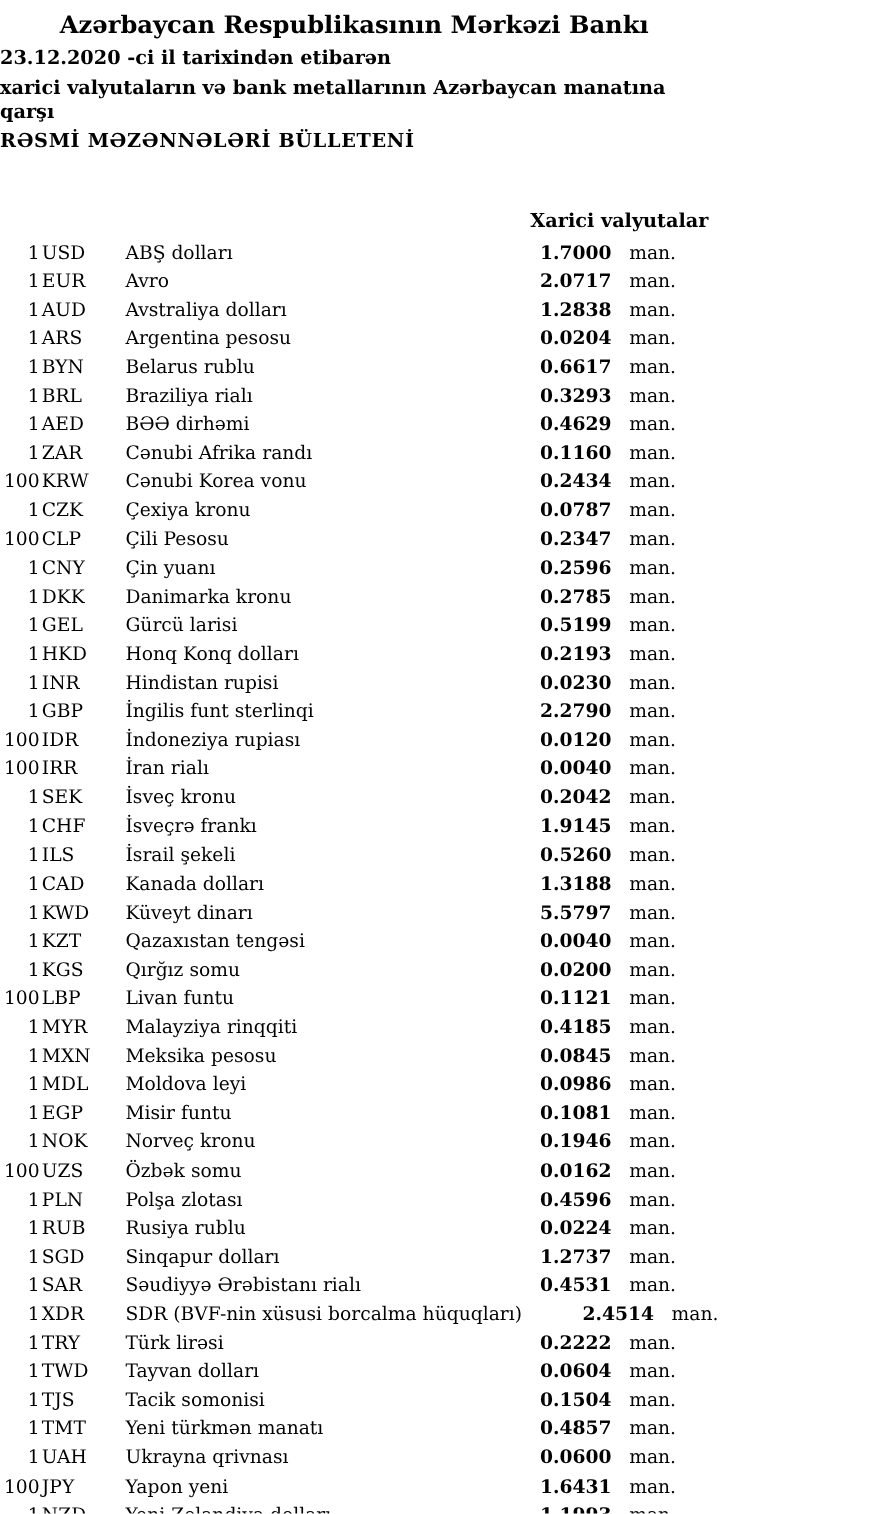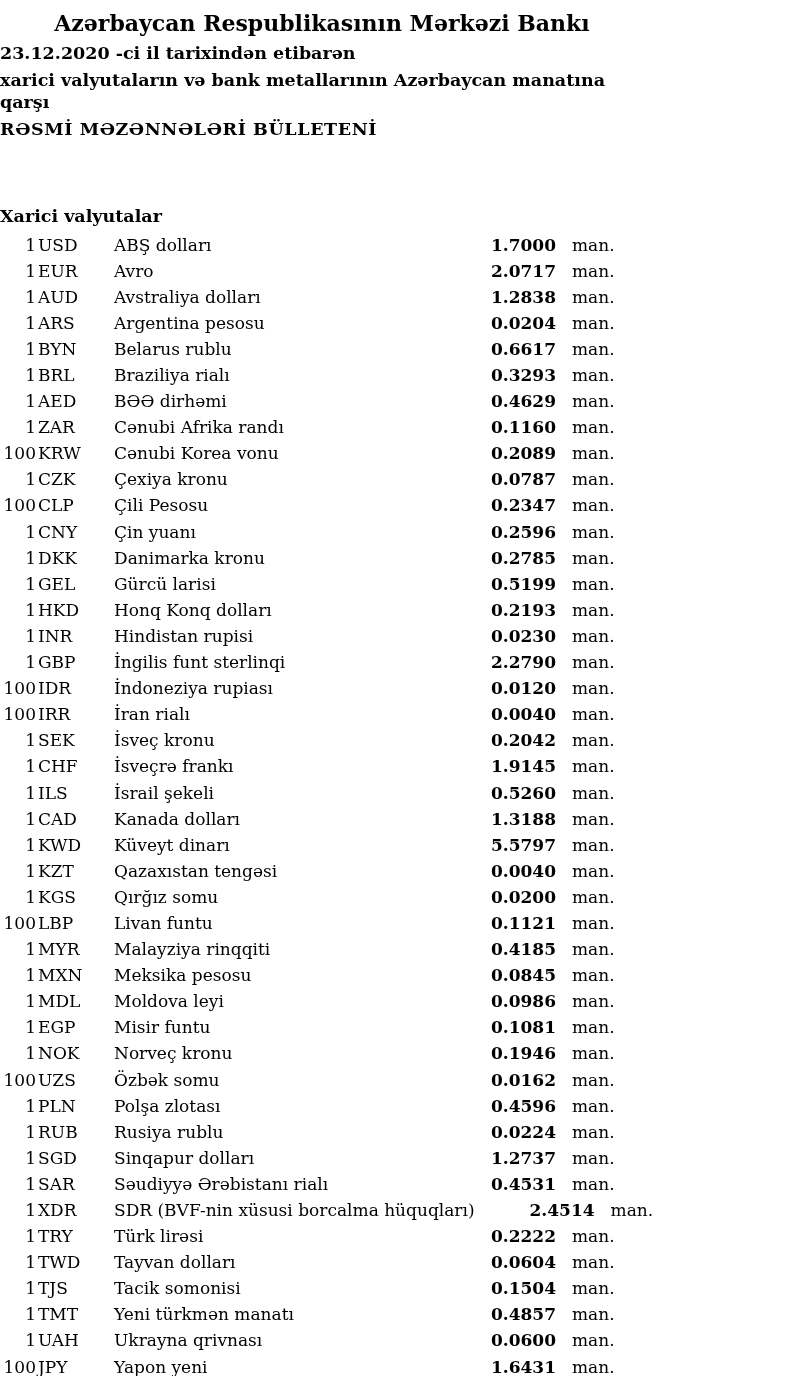--- a/index.html
+++ b/index.html
@@ -29,25 +29,25 @@
   .hline {
     font-weight: bold;
     font-size: 17.5px;
     line-height: 22px;
     margin-top: 5px;
   }
   .bulletin {
     letter-spacing: 0.6px;
   }
   .section-title {
-    text-align: left;
+    text-align: right;
     font-weight: bold;
     font-size: 17.5px;
     line-height: 22px;
-    margin-top: 65px;
+    margin-top: 50px;
   }
   .rates-table {
     margin-top: 5px;
     padding-right: 28px;
   }
   .row {
     display: grid;
     grid-template-columns: 38px 74px 1fr 120px 60px;
     height: 26.1px;
     align-items: center;
@@ -140,21 +140,21 @@
         <div class="cell qty">1</div>
         <div class="cell code">ZAR</div>
         <div class="cell name">Cənubi Afrika randı</div>
         <div class="cell rate">0.1160</div>
         <div class="cell unit">man.</div>
       </div>
       <div class="row">
         <div class="cell qty">100</div>
         <div class="cell code">KRW</div>
         <div class="cell name">Cənubi Korea vonu</div>
-        <div class="cell rate">0.2089</div>
+        <div class="cell rate">0.2434</div>
         <div class="cell unit">man.</div>
       </div>
       <div class="row">
         <div class="cell qty">1</div>
         <div class="cell code">CZK</div>
         <div class="cell name">Çexiya kronu</div>
         <div class="cell rate">0.0787</div>
         <div class="cell unit">man.</div>
       </div>
       <div class="row">

